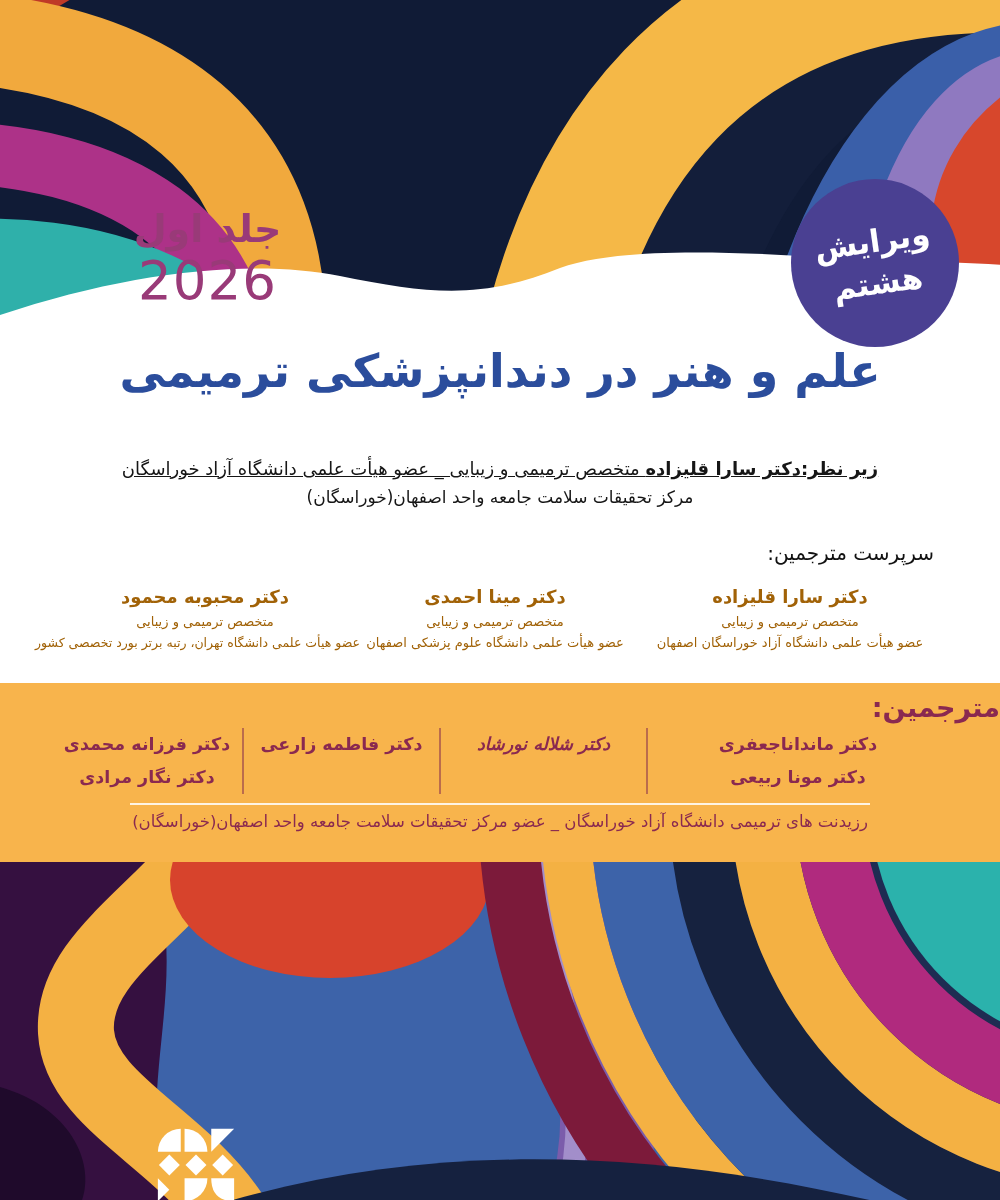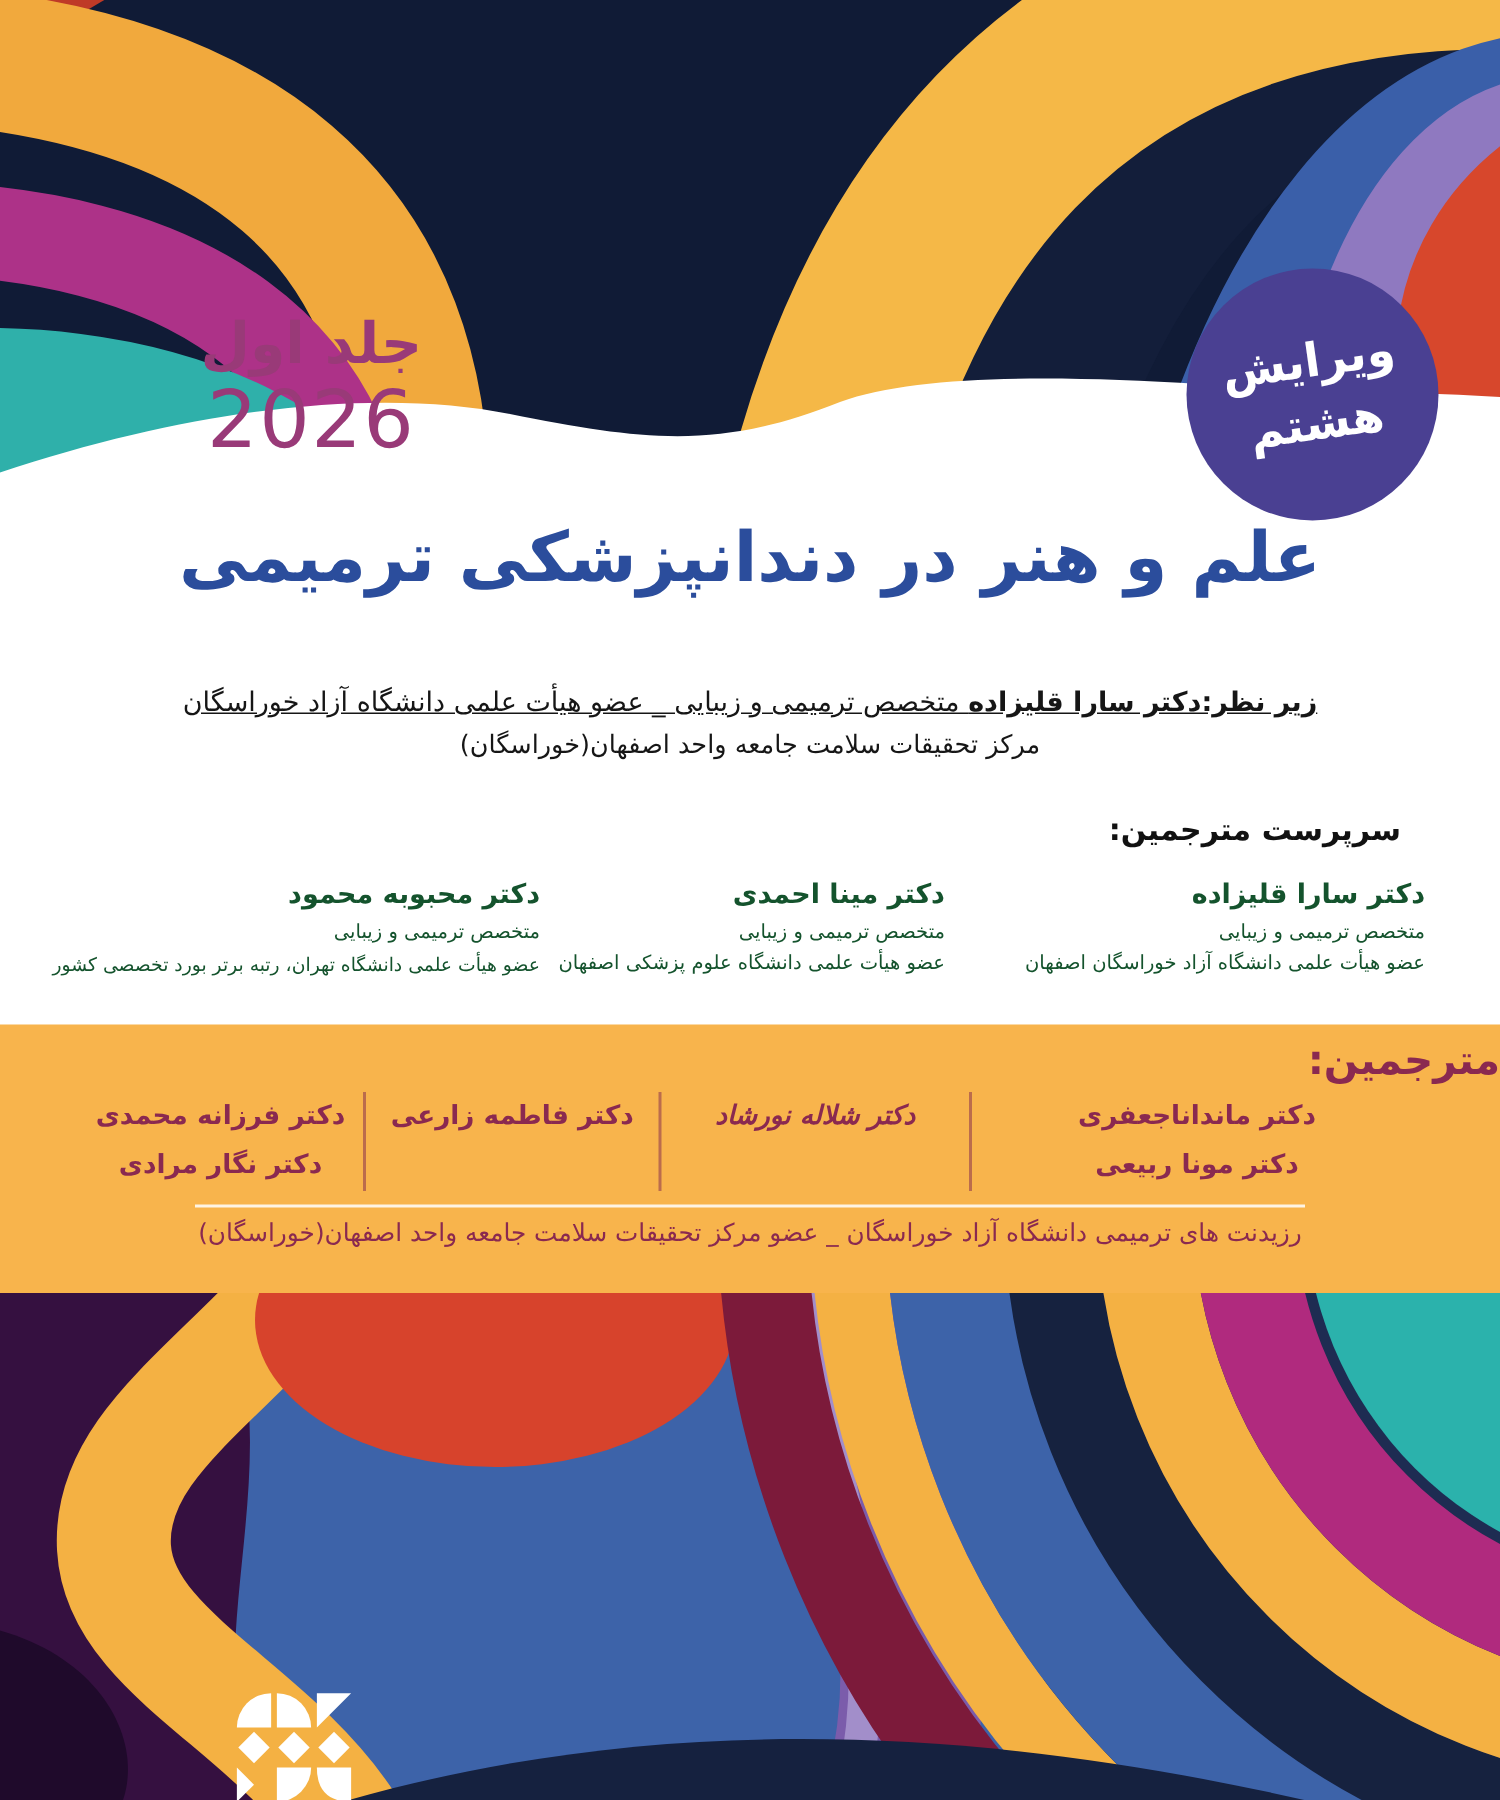--- a/index.html
+++ b/index.html
@@ -38,24 +38,24 @@
 
   
   .supervision{position:absolute;left:0;top:458px;width:1000px;text-align:center;direction:rtl;color:#161616;}
   .supervision .l1{font-size:18px;white-space:nowrap;text-decoration:underline;}
   .supervision .l1 .b{font-weight:bold;}
   .supervision .l2{font-size:17px;margin-top:8px;}
 
   
   .sup-header{
     position:absolute;right:66px;top:541px;direction:rtl;
-    font-size:20px;font-weight:bold;color:#111;
+    font-size:20px;font-weight:normal;color:#111;
   }
   .sup-cols{position:absolute;left:50px;top:586px;width:900px;display:flex;direction:rtl;}
-  .sup-col{color:#14532d;}
+  .sup-col{text-align:center;color:#a16207;}
   .sup-col .nm{font-size:18px;font-weight:bold;margin-bottom:5px;white-space:nowrap;}
   .sup-col .rl{font-size:13px;line-height:1.6;white-space:nowrap;}
   .sup-col.c1{width:320px;}
   .sup-col.c2{width:270px;}
   .sup-col.c3{width:310px;}
   .sup-col .rl.small{font-size:12.5px;}
 
   
   .orange-band{
     position:absolute;left:0;top:683px;width:1000px;height:179px;

